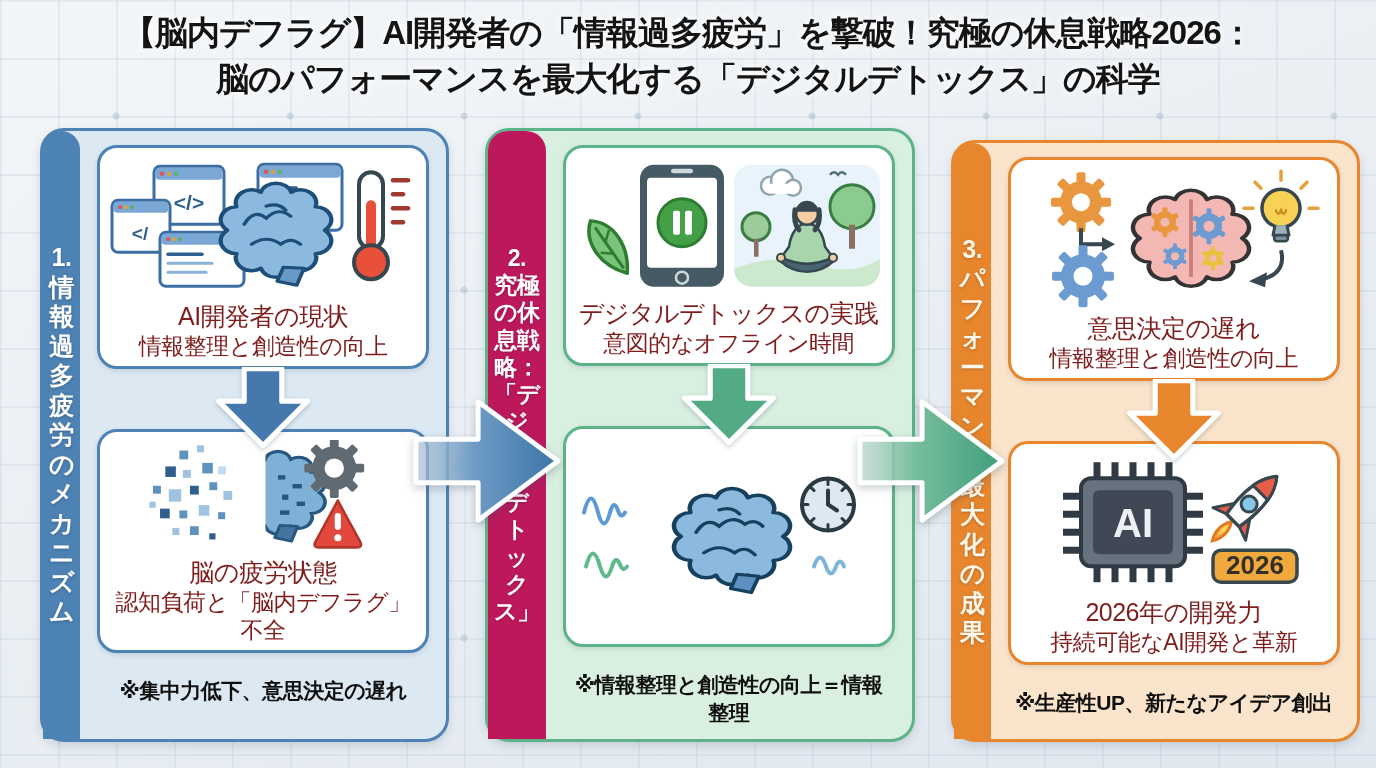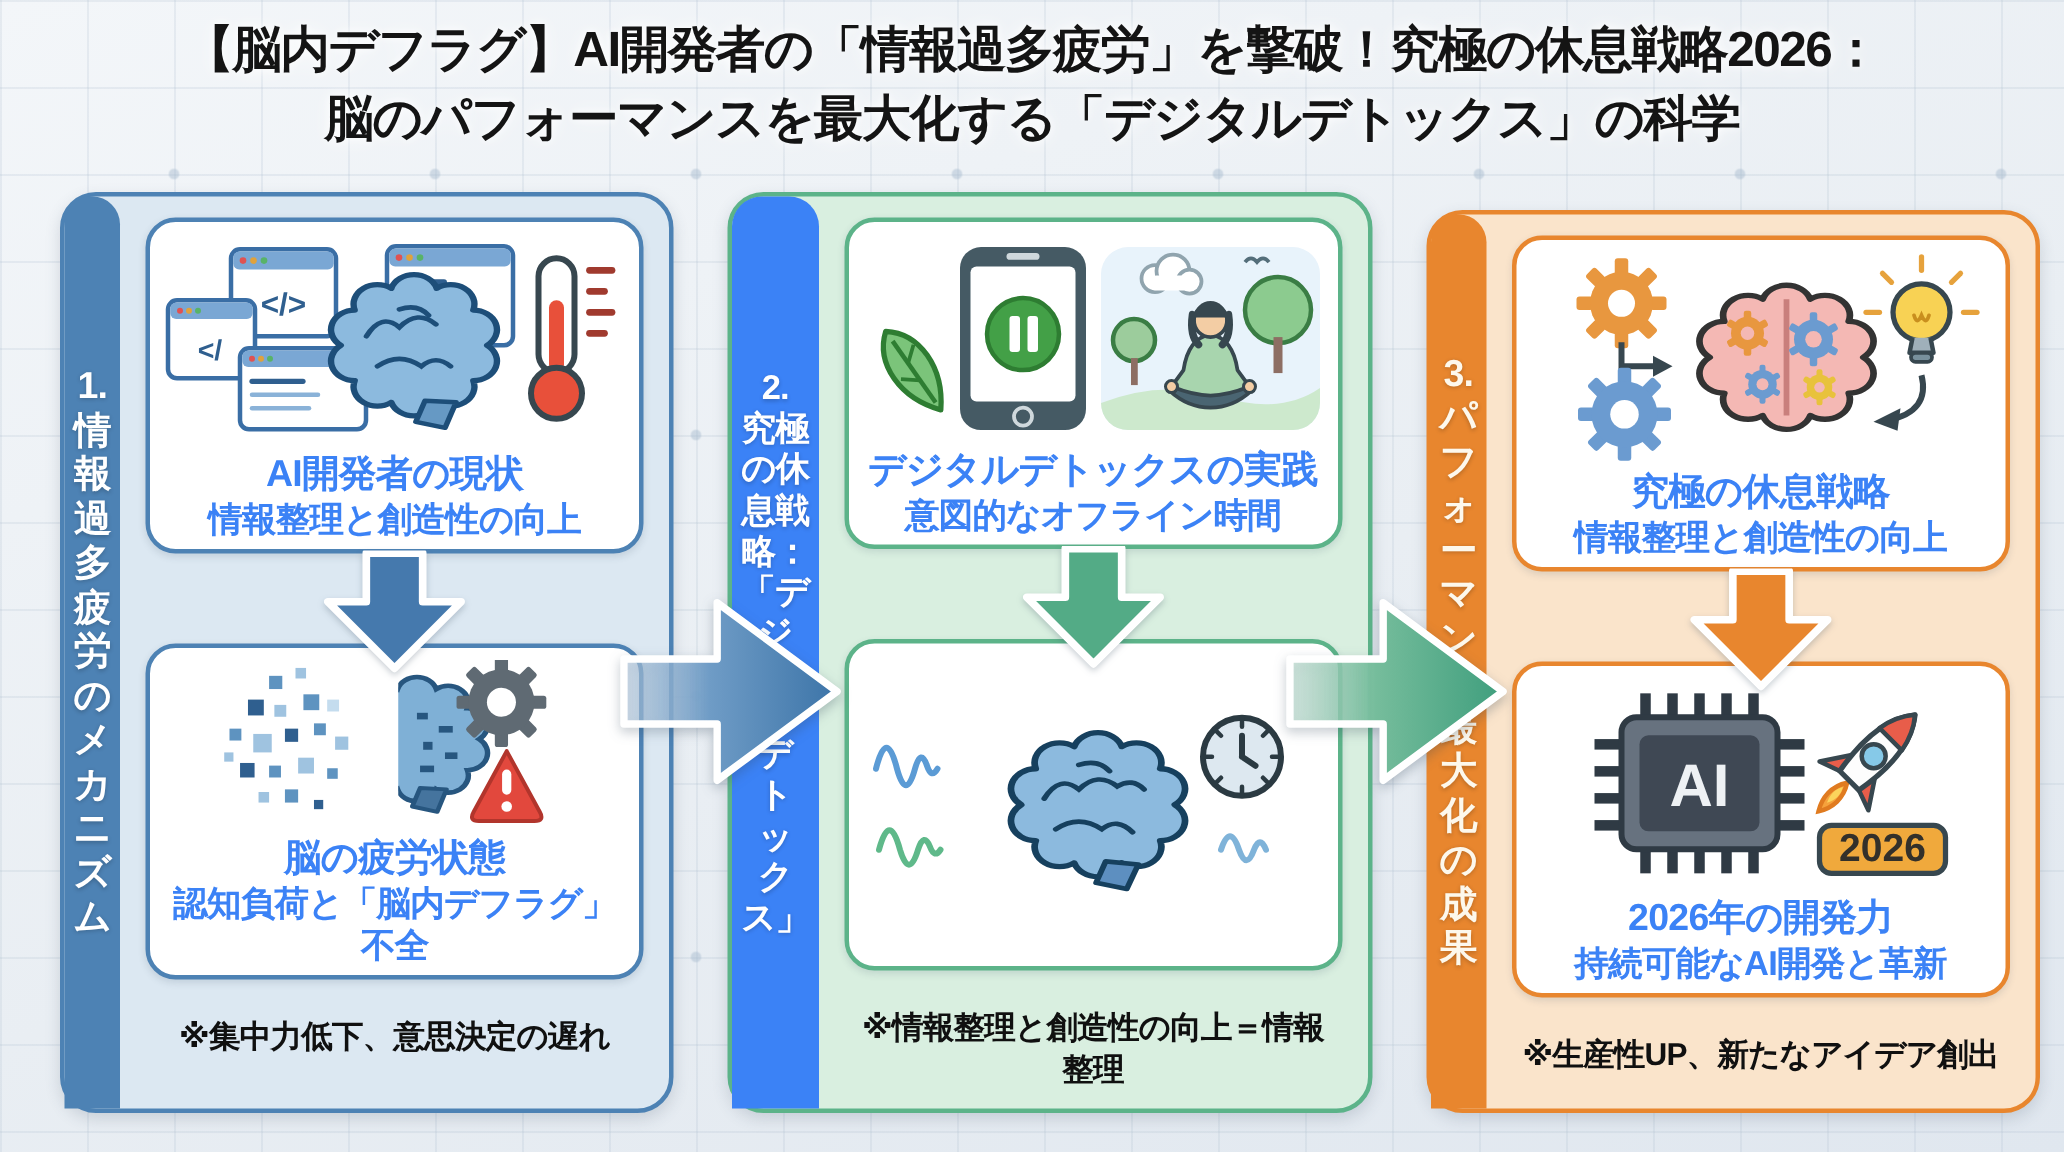--- a/index.html
+++ b/index.html
@@ -31,34 +31,34 @@
   .col-blue{border-color:#4d82b4;background:#dce8f2;}
   .col-green{border-color:#5cb389;background:#d9efe0;}
   .col-orange{border-color:#e8862e;background:#fae4cb;margin-top:12px;}
   .col-header{
     min-height:64px;border-radius:20px 20px 0 0;display:flex;flex-direction:column;
     align-items:center;justify-content:center;color:#fff;font-weight:800;
     font-size:25px;line-height:1.18;text-align:center;padding:5px 6px;
     text-shadow:0 1px 3px rgba(0,0,0,.22);letter-spacing:-0.5px;
   }
   .col-blue  .col-header{background:#4d82b4;}
-  .col-green .col-header{background:#3b82f6;font-size:23px;}
+  .col-green .col-header{background:#be185d;font-size:23px;}
   .col-orange.col .col-header{background:#e8862e;color:#fdf8ec;}
   .col-body{flex:1;display:flex;flex-direction:column;padding:14px 17px 8px;}
   .card{
     background:#fff;border:3px solid;border-radius:20px;height:204px;
     display:flex;flex-direction:column;align-items:center;padding:8px 8px 6px;
     box-shadow:0 2px 5px rgba(60,80,100,.15);position:relative;z-index:1;
   }
   .col-blue  .card{border-color:#4d82b4;}
   .col-green .card{border-color:#5cb389;}
   .col-orange .card{border-color:#e8862e;}
   .illust{flex:1 1 auto;min-height:0;width:310px;margin:0 auto;display:block;}
-  .card-text{margin-top:3px;text-align:center;color:#3b82f6;line-height:1.22;
-    font-weight:700;letter-spacing:-0.5px;word-break:break-word;}
+  .card-text{margin-top:3px;text-align:center;color:#7f1d1d;line-height:1.22;
+    font-weight:400;letter-spacing:-0.5px;word-break:break-word;}
   .card-heading{font-size:25px;}
   .card-sub{font-size:23px;}
   .varrow{height:60px;display:flex;justify-content:center;align-items:flex-start;
     position:relative;z-index:3;margin:0 0 0;}
   .varrow svg{width:104px;height:82px;margin-top:-2px;filter:drop-shadow(0 2px 2px rgba(50,70,90,.25));}
   .col-footer{
     text-align:center;font-weight:800;font-size:21px;color:#101010;
     padding:24px 2px 4px;letter-spacing:-0.5px;
   }
   .harrow{position:absolute;top:382px;width:148px;height:158px;z-index:6;
@@ -447,21 +447,21 @@
               </g>
               <circle r="19" fill="#f8d254" stroke="#37474f" stroke-width="3.5"></circle>
               <path d="M-5 2 q2 7 5 0 q3 7 5 0" stroke="#c98f1e" fill="none" stroke-width="2.5" stroke-linecap="round"></path>
               <path d="M-6 17 L-8 27 H8 L6 17" fill="#9fb0ba" stroke="#37474f" stroke-width="3" stroke-linejoin="round"></path>
               <rect x="-7" y="27" width="14" height="6" rx="3" fill="#78909c" stroke="#37474f" stroke-width="2.5"></rect>
             </g>
             <path d="M262 76 q6 24 -22 30" stroke="#37474f" stroke-width="4" fill="none"></path>
             <path d="M248 98 L230 107 L246 113 Z" fill="#37474f"></path>
           </svg>
           <div class="card-text">
-            <div class="card-heading">究極の休息戦略</div>
+            <div class="card-heading">意思決定の遅れ</div>
             <div class="card-sub">情報整理と創造性の向上</div>
           </div>
         </div>
 
         <div class="varrow">
           <svg viewBox="0 0 120 96">
               <path d="M38 2 H82 V40 H112 L60 92 L8 40 H38 Z" fill="#e8862e" stroke="#fff" stroke-width="6" stroke-linejoin="round"></path>
             </svg>
         </div>
 

